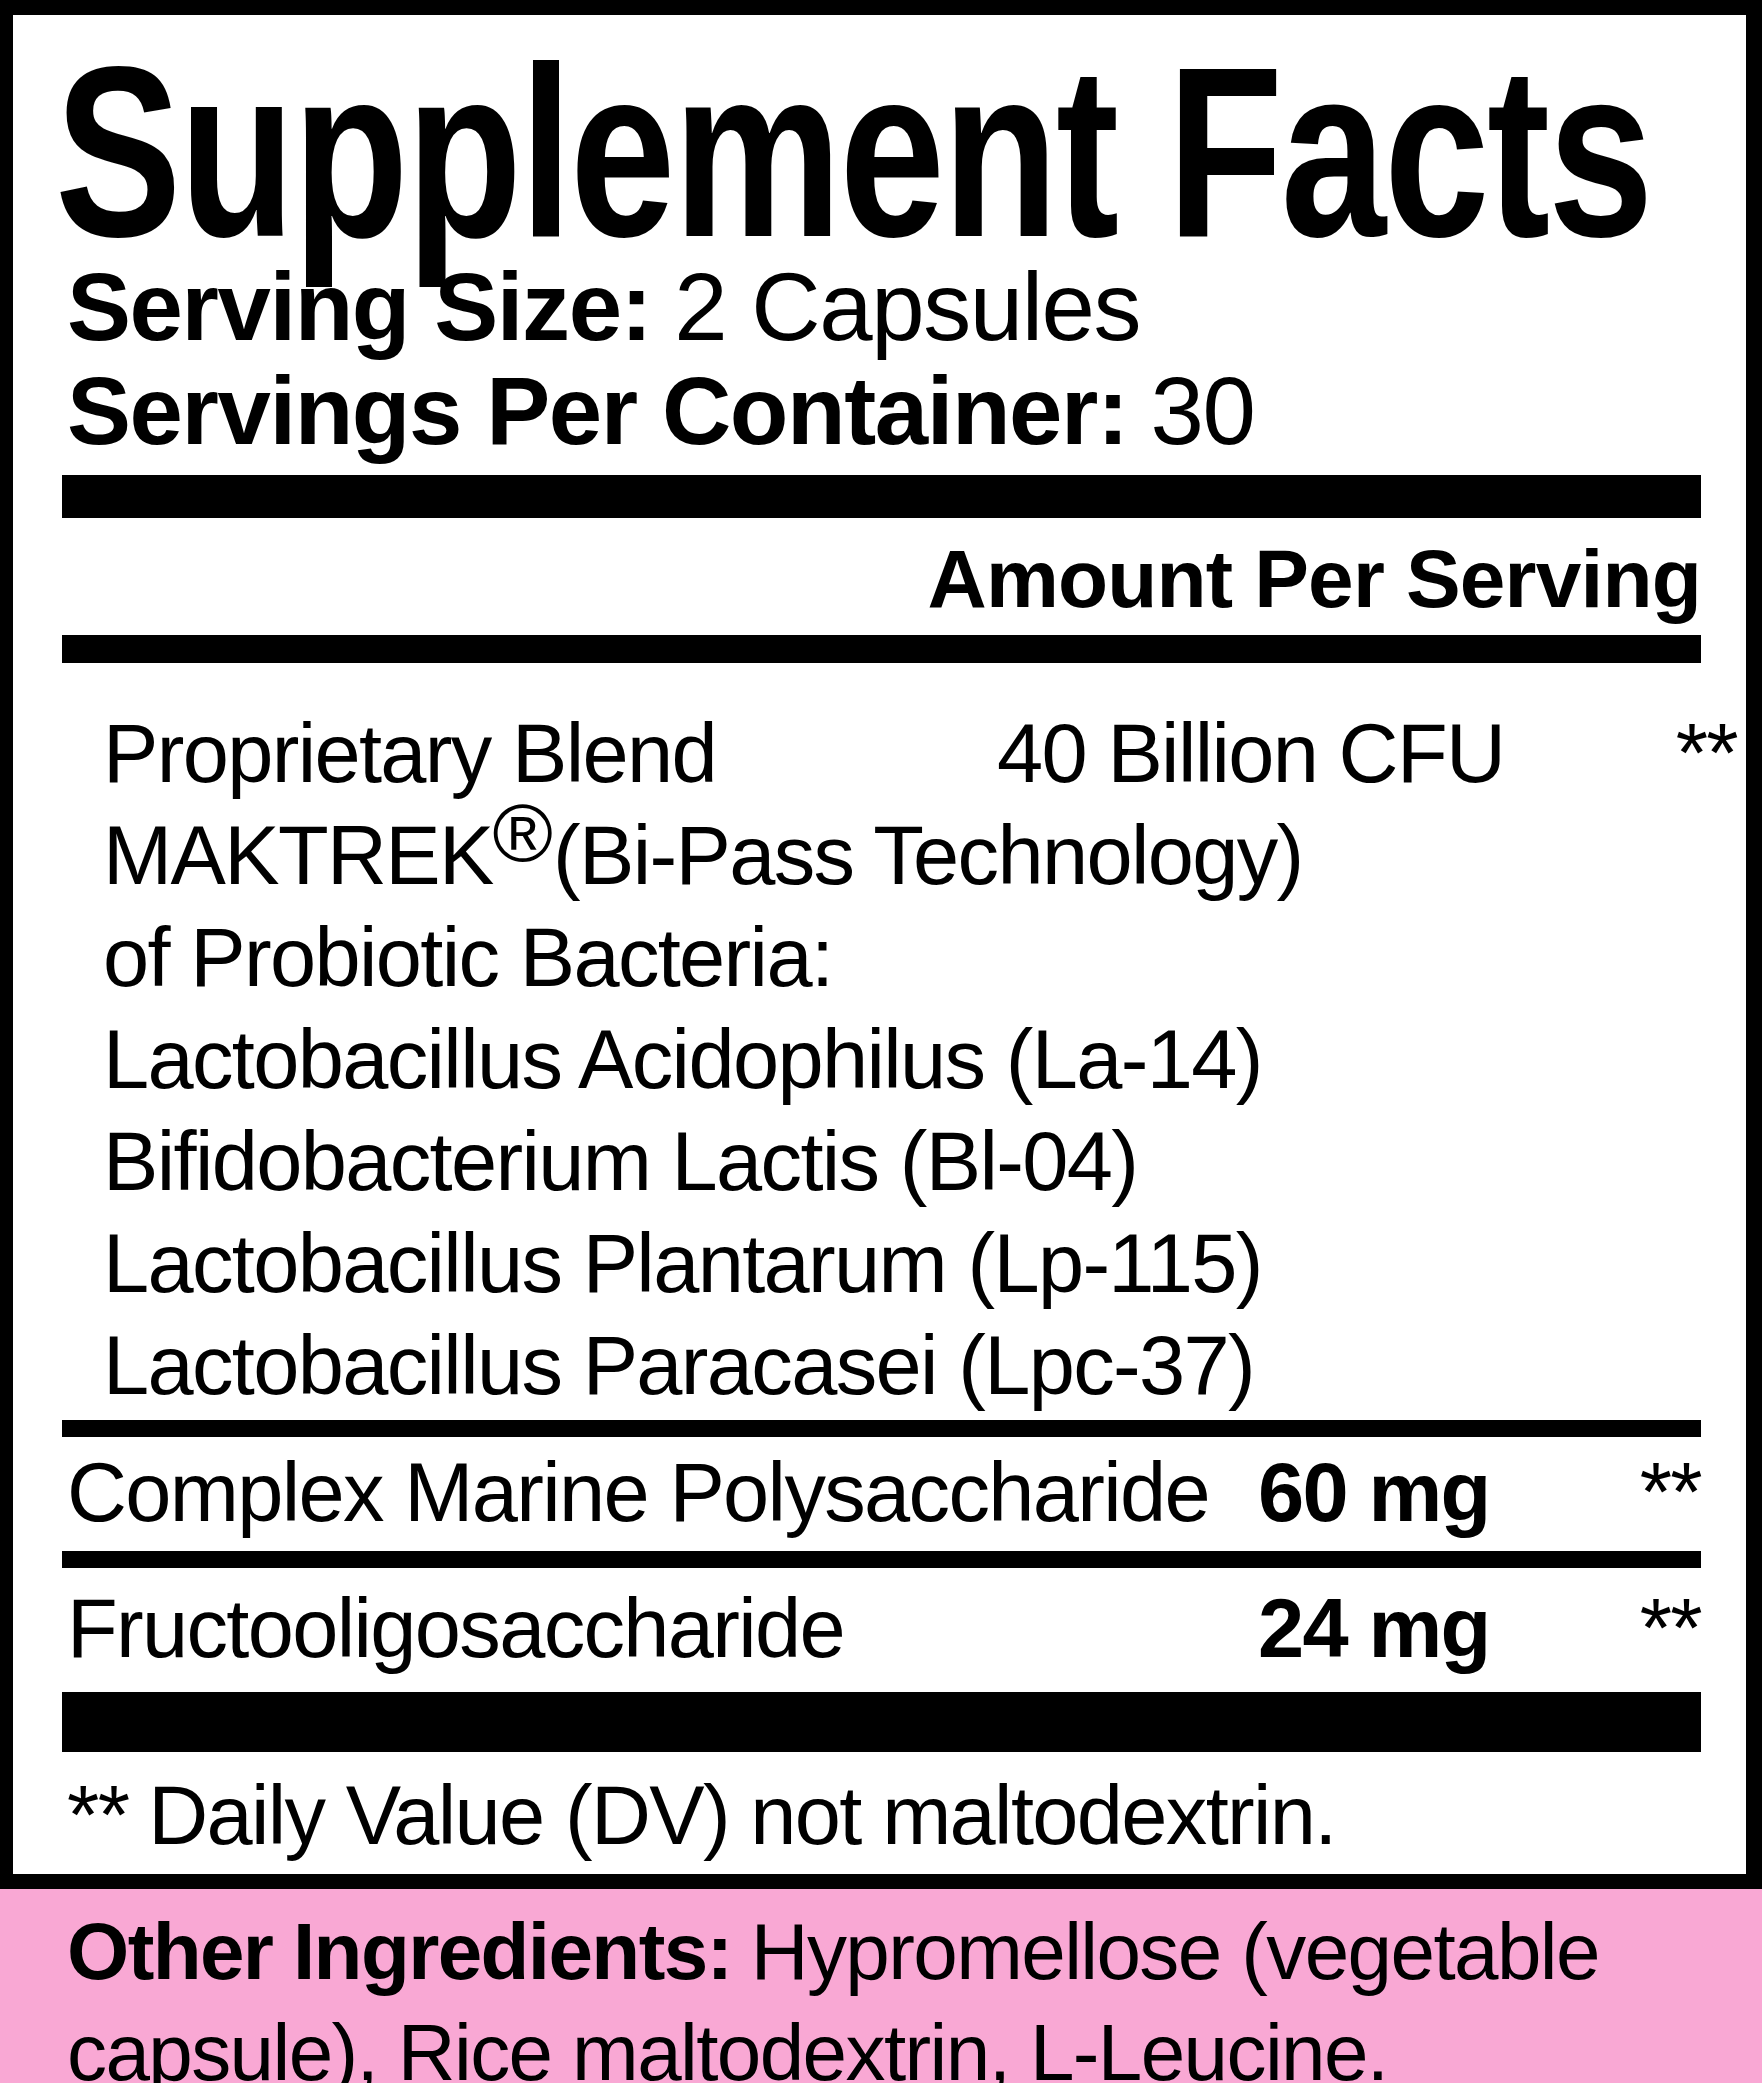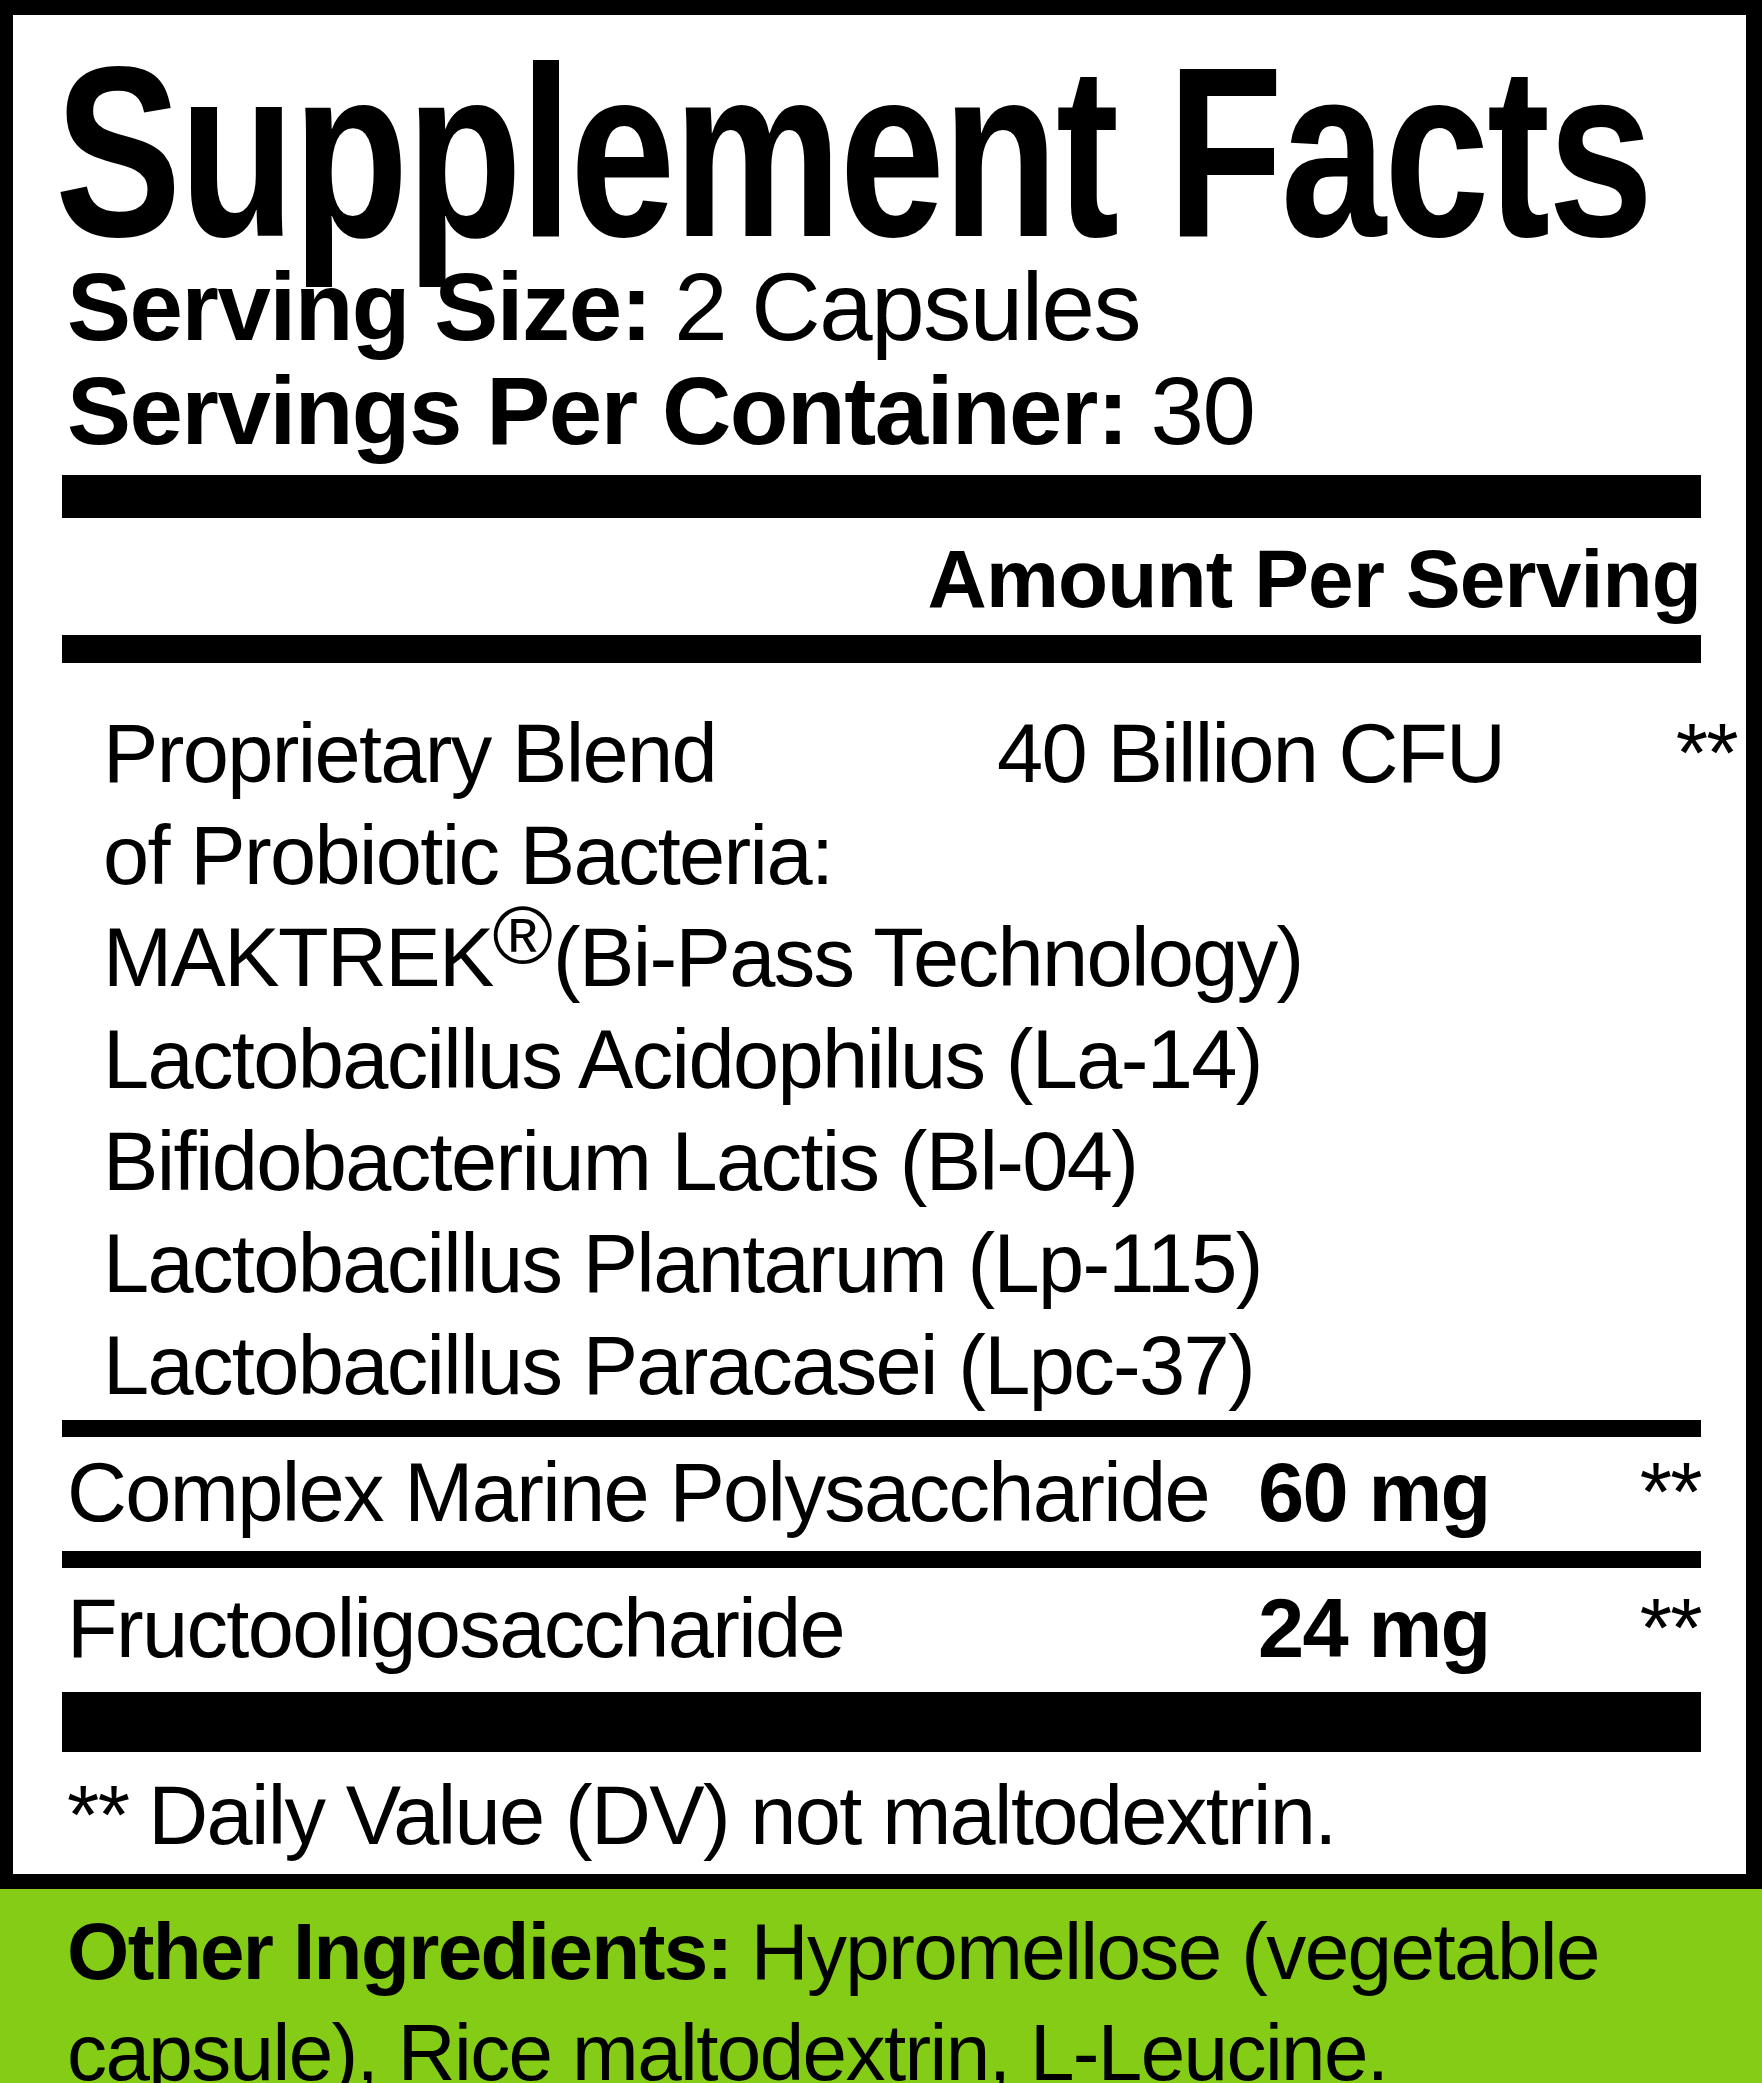--- a/index.html
+++ b/index.html
@@ -1,20 +1,20 @@
 <!DOCTYPE html>
 <html style="font-size:13.8px"><head>
 <meta charset="utf-8">
 <style>
   html,body{margin:0;padding:0;background:#ffffff;}
   .canvas{
     position:relative;
     width:1762px;
     height:2084px;
-    background:#84cc16;
+    background:#f9a8d4;
     font-family:"Liberation Sans", sans-serif;
     color:#000000;
     overflow:hidden;
   }
   .box{
     position:absolute;
     left:0; top:0;
     width:1762px;
     height:1889px;
     box-sizing:border-box;
@@ -134,22 +134,22 @@
   </div>
 
   <div class="bar bar2"></div>
 
   <div class="rowblock blend">
     <div>
       <span>Proprietary Blend</span>
       <span class="amt amt-blend">40 Billion CFU</span>
       <span class="dv">**</span>
     </div>
+    <div><span>MAKTREK</span><span class="regmark">®</span><span>(Bi-Pass Technology)</span></div>
     <div>of Probiotic Bacteria:</div>
-    <div><span>MAKTREK</span><span class="regmark">®</span><span>(Bi-Pass Technology)</span></div>
     <div>Lactobacillus Acidophilus (La-14)</div>
     <div>Bifidobacterium Lactis (Bl-04)</div>
     <div>Lactobacillus Plantarum (Lp-115)</div>
     <div>Lactobacillus Paracasei (Lpc-37)</div>
   </div>
 
   <div class="bar sepA"></div>
 
   <div class="rowblock row2">
     <span>Complex Marine Polysaccharide</span>

